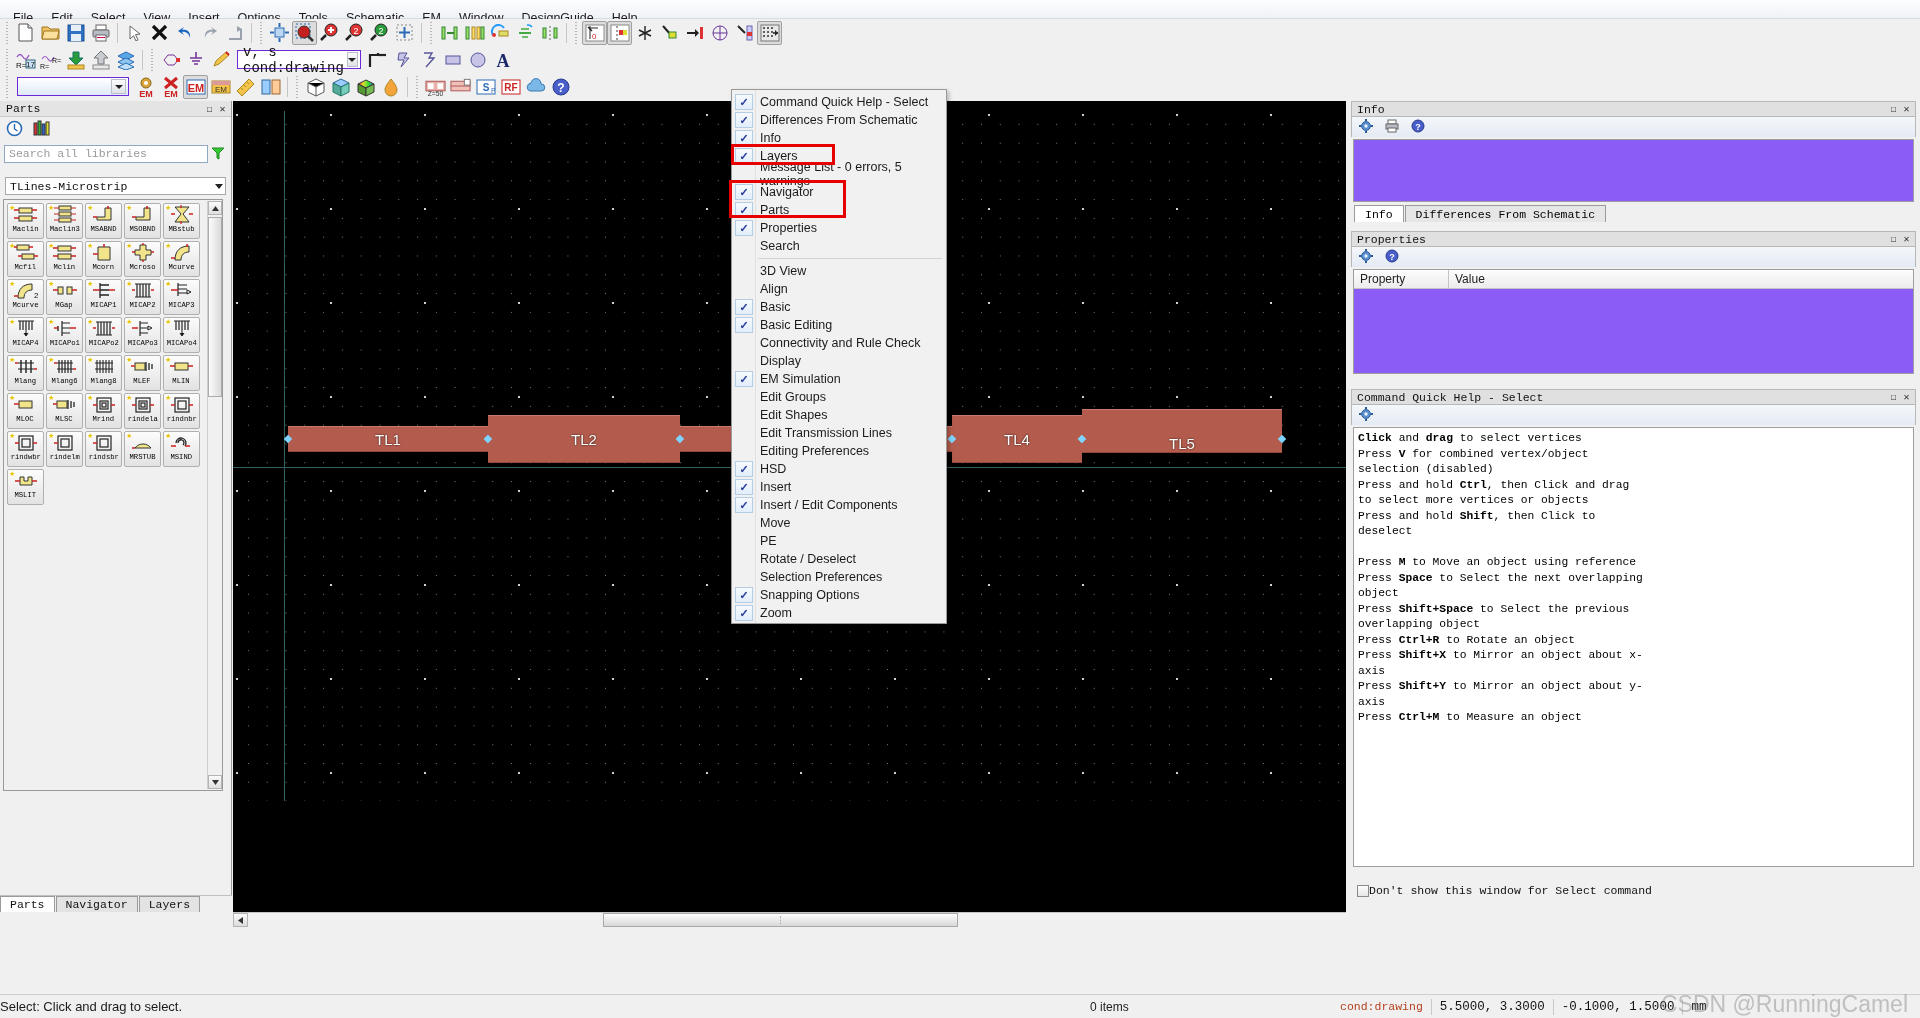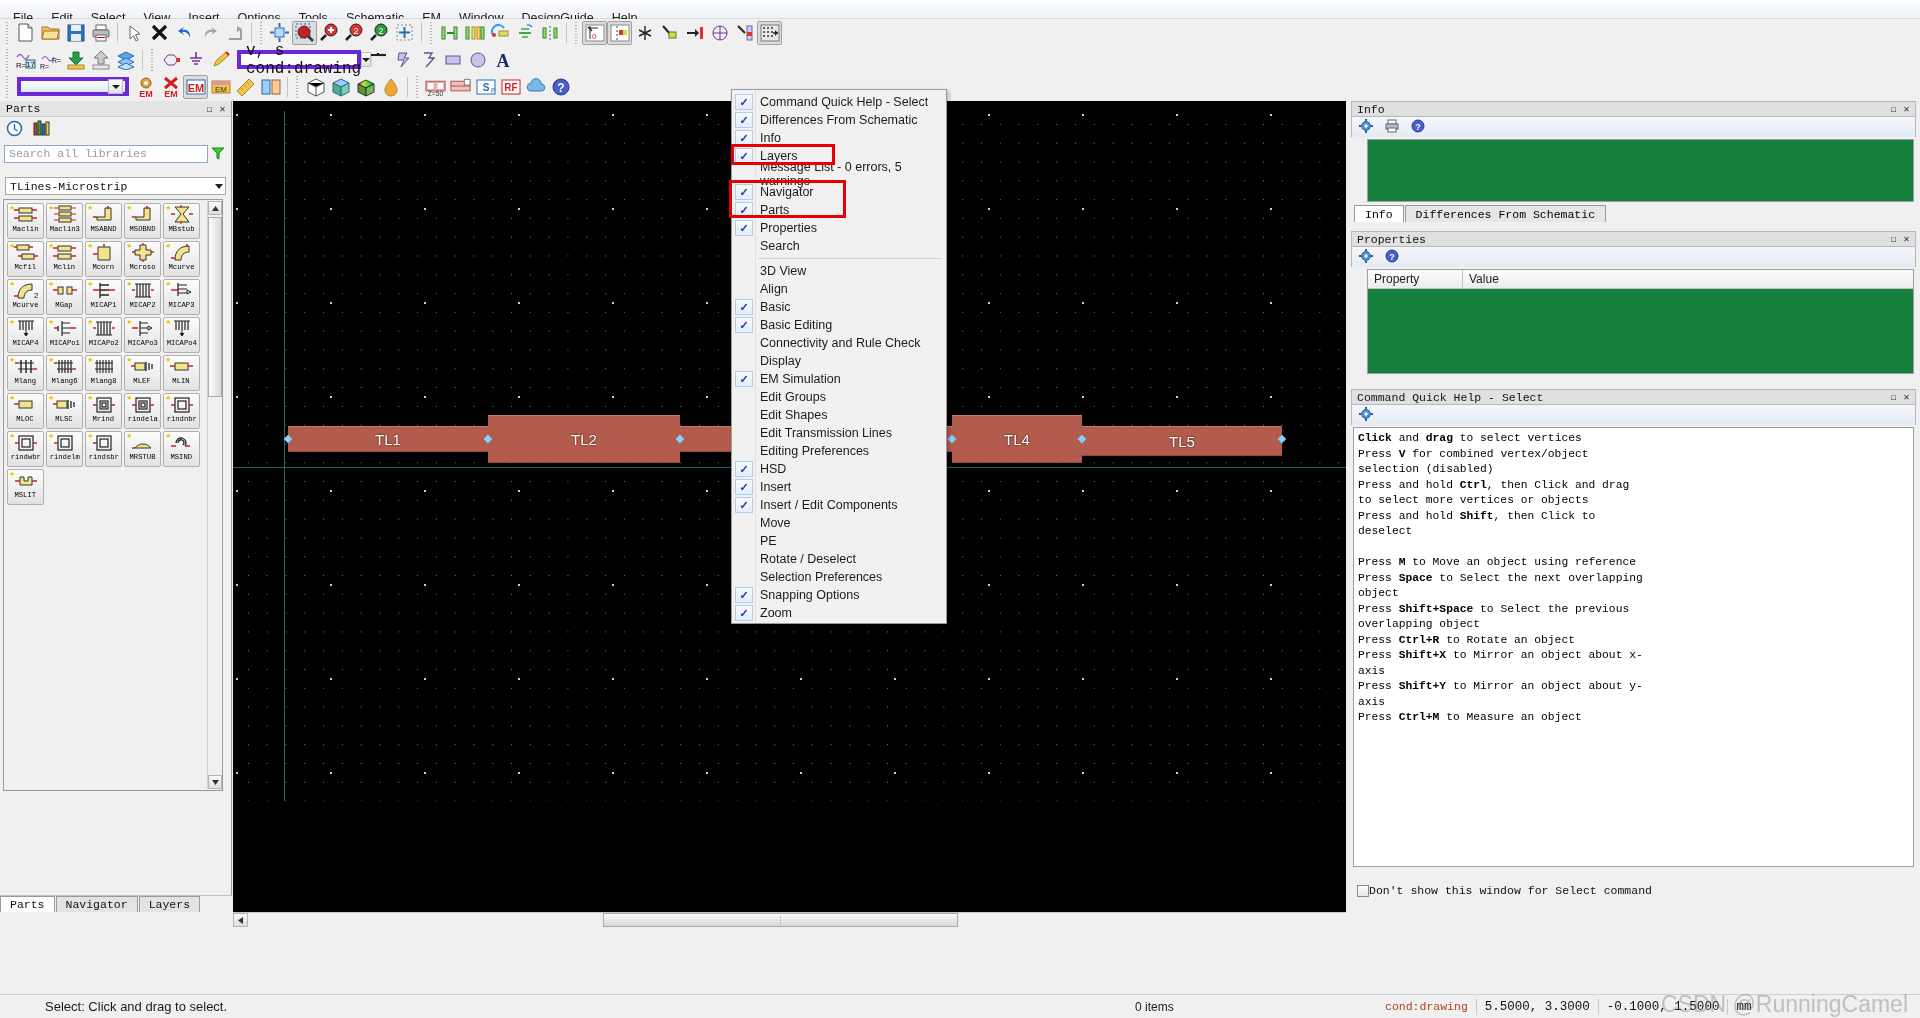--- a/index.html
+++ b/index.html
@@ -40,23 +40,23 @@
   .tsep { width: 1px; height: 20px; background: #c5c5c5; margin: 0 4px; }
   .tbtn {
     width: 25px; height: 24px; display: inline-flex; align-items: center; justify-content: center;
     border: 1px solid transparent; border-radius: 2px; cursor: default;
     font-size: 15px; line-height: 1;
   }
   .tbtn.on { border-color: #a0a0a0; background: #dcdcdc; }
   .tbtn svg { display:block; }
 
   .combo {
-    height: 19px; border: 4px solid #6d28d9; background: #fff;
+    height: 19px; border: 1px solid #6d28d9; background: #fff;
     display: inline-flex; align-items: center; padding: 0 2px 0 5px;
-    font-family: "Liberation Mono", monospace; font-size: 16px; color: #111;
+    font-family: "Liberation Mono", monospace; font-size: 14px; color: #111;
     margin: 0 4px; position: relative;
   }
   .combo .arrow {
     width: 15px; height: 15px; margin-left: auto;
     display:flex; align-items:center; justify-content:center;
     background: linear-gradient(#fbfbfb,#dfe3e8); border: 1px solid #b9c0c8;
   }
   .combo .arrow i {
     width:0;height:0;border-left:4px solid transparent;border-right:4px solid transparent;
     border-top:4px solid #202020; display:block;
@@ -200,21 +200,21 @@
     display: flex; align-items: center; padding: 0 2px 0 5px;
     font-family: "Liberation Mono", monospace; font-size: 11.5px; color: #111;
   }
   .dock-title .ttl { flex:1; }
   .dock-tools {
     height: 20px; background: linear-gradient(#f4f7fb,#e4ebf4);
     border-left: 1px solid #b7b7b7; border-right: 1px solid #b7b7b7;
     display:flex; align-items:center; padding-left:7px; gap: 12px;
   }
   .dock-body {
-    background: #15803d; border: 1px solid #9e9e9e; margin: 2px 2px 0 16px;
+    background: #8b5cf6; border: 1px solid #9e9e9e; margin: 2px 2px 0 2px;
   }
   .tabrow { display:flex; align-items:flex-end; height: 18px; margin: 2px 0 0 3px; }
   .rtab {
     height: 17px; padding: 0 10px; display:flex;align-items:center;
     font-family: "Liberation Mono", monospace; font-size: 11.5px;
     border: 1px solid #9a9a9a; border-bottom:none; background: #e6e6e6; margin-right:1px;
   }
   .rtab.sel { background:#fff; }
 
   .prop-head { display:flex; height:19px; background: linear-gradient(#fdfdfd,#ececec);
@@ -234,21 +234,21 @@
     font-family: "Liberation Mono", monospace; font-size: 11.5px; color:#111;
   }
   .cbx { width: 12px; height: 12px; border:1px solid #8a8a8a; background: linear-gradient(#fdfdfd,#e6e6e6); }
 
   
   .statusbar {
     position: absolute; left: 0; bottom: 0; width: 1920px; height: 24px;
     background: #f0f0f0; border-top: 1px solid #cfcfcf;
     display: flex; align-items: center;
   }
-  .sb-msg { font-size: 13px; color: #1a1a1a; flex: 0 0 1090px; margin-left: 45px; }
+  .sb-msg { font-size: 13px; color: #1a1a1a; flex: 0 0 1090px; }
   .sb-items { flex: 0 0 250px; font-size: 12px; color:#222; }
   .sb-layer { color:#b4411f; font-family:"Liberation Mono",monospace; font-size:11.5px; }
   .sb-sep { width:1px; height:16px; background:#c9c9c9; margin: 0 8px; }
   .sb-coord { font-family:"Liberation Mono",monospace; font-size:12.5px; color:#111; }
 
   
   .popup {
     position: absolute; left: 731px; top: 89px; width: 216px; height: 535px;
     background: #f1f1f1; border: 1px solid #9a9a9a;
     box-shadow: 2px 2px 4px rgba(0,0,0,.25);
@@ -1193,21 +1193,21 @@
         <div class="tl" style="left: 447px; top: 325px; width: 272px; height: 26px;">
           <span class="tl-label">TL3</span>
         </div>
         <div class="tl-hand" style="left: 444px; top: 335px;"></div>
         <div class="tl-hand" style="left: 716px; top: 335px;"></div>
         <div class="tl" style="left: 719px; top: 314px; width: 130px; height: 48px;">
           <span class="tl-label">TL4</span>
         </div>
         <div class="tl-hand" style="left: 716px; top: 335px;"></div>
         <div class="tl-hand" style="left: 846px; top: 335px;"></div>
-        <div class="tl" style="left: 849px; top: 325px; width: 200px; height: 30px;">
+        <div class="tl" style="left: 849px; top: 308px; width: 200px; height: 44px; align-items: flex-end;">
           <span class="tl-label">TL5</span>
         </div>
         <div class="tl-hand" style="left: 846px; top: 335px;"></div>
         <div class="tl-hand" style="left: 1046px; top: 335px;"></div>
       </div>
   </div>
 
   <div class="hscroll">
     <div class="ab">
       <svg width="5" height="7" viewBox="0 0 5 7">

